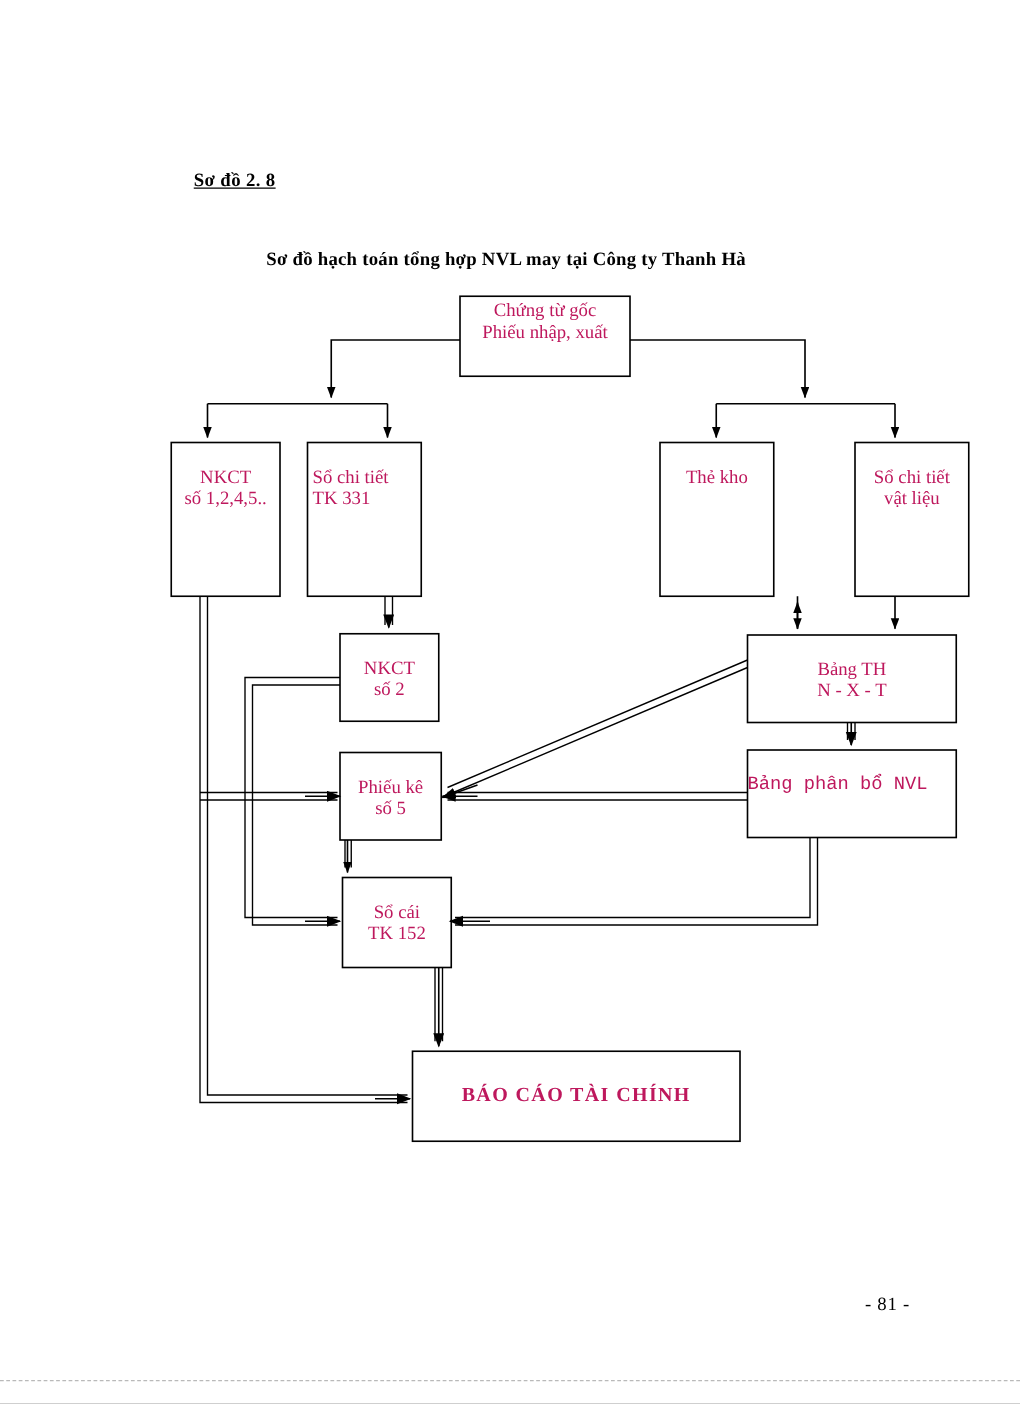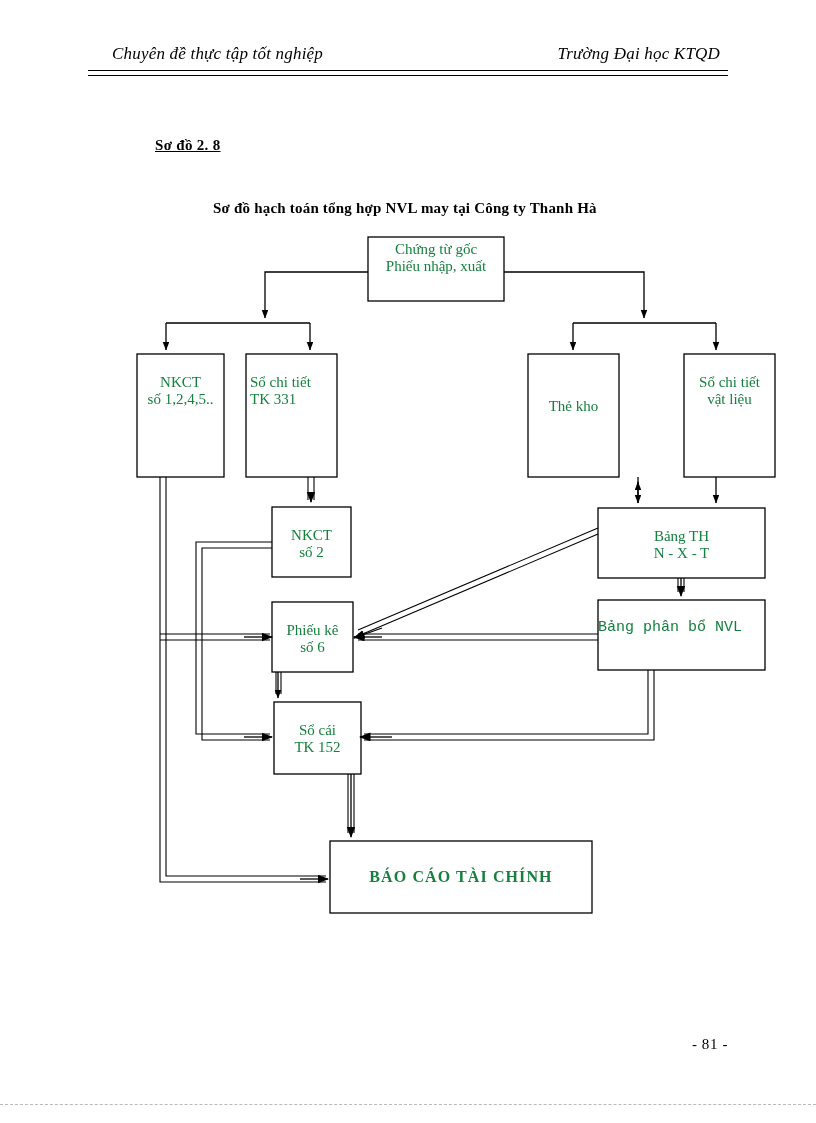--- a/index.html
+++ b/index.html
@@ -84,21 +84,21 @@
     height: 1123px;
   }
   .diagram svg { display: block; }
 
   
   .nodelabel {
     position: absolute;
     font-size: 15px;
     line-height: 1.12;
     white-space: pre;
-    color: #15803d;
+    color: #be185d;
   }
   .nodelabel.center { text-align: center; }
   .nodelabel.left   { text-align: left; }
   .nodelabel.bold   { font-weight: bold; letter-spacing: 1.1px; font-size: 16px; }
 
   
   .pageno {
     position: absolute;
     right: 88px;
     top: 1036px;
@@ -114,25 +114,20 @@
     width: 816px;
     height: 0;
     border-top: 1px dashed #b9b9b9;
   }
 </style>
 </head>
 <body>
 
 <div class="page">
 
-  <div class="header">
-    <div class="header-left">Chuyên đề thực tập tốt nghiệp</div>
-    <div class="header-right">Trường Đại học KTQD</div>
-    <div class="header-rule"></div>
-  </div>
 
   <div class="fig-label">Sơ đồ 2. 8</div>
   <div class="fig-title">Sơ đồ hạch toán tổng hợp NVL may tại Công ty Thanh Hà</div>
 
   <div class="diagram">
     <svg width="816" height="1123" viewBox="0 0 816 1123">
       <defs>
         <marker id="ah" markerWidth="10" markerHeight="10" refX="8.4" refY="3.4" orient="auto" markerUnits="userSpaceOnUse">
           <path d="M0,0 L9,3.4 L0,6.8 Z" fill="#000"></path>
         </marker>
@@ -213,25 +208,25 @@
         <path d="M354,774 L354,833" stroke-width="1.1"></path>
         <path d="M351,774 L351,837" stroke-width="1.3" marker-end="url(#ahb)"></path>
       </g>
     </svg>
   </div>
 
   <div id="nodetext">
       <div class="nodelabel center" style="left: 368px; width: 136px; top: 241px;"><div>Chứng từ gốc</div><div>Phiếu nhập, xuất</div></div>
       <div class="nodelabel center" style="left: 137px; width: 87px; top: 374px;"><div>NKCT</div><div>số 1,2,4,5..</div></div>
       <div class="nodelabel left" style="left: 250px; width: 85px; top: 374px;"><div>Sổ chi tiết</div><div>TK 331</div></div>
-      <div class="nodelabel center" style="left: 528px; width: 91px; top: 374px; margin-top: 24px;"><div>Thẻ kho</div></div>
+      <div class="nodelabel center" style="left: 528px; width: 91px; top: 374px;"><div>Thẻ kho</div></div>
       <div class="nodelabel center" style="left: 684px; width: 91px; top: 374px;"><div>Sổ chi tiết</div><div>vật liệu</div></div>
       <div class="nodelabel center" style="left: 272px; width: 79px; top: 527px;"><div>NKCT</div><div>số 2</div></div>
       <div class="nodelabel center" style="left: 598px; width: 167px; top: 528px;"><div>Bảng TH</div><div>N - X - T</div></div>
-      <div class="nodelabel center" style="left: 272px; width: 81px; top: 622px;"><div>Phiếu kê</div><div>số 6</div></div>
+      <div class="nodelabel center" style="left: 272px; width: 81px; top: 622px;"><div>Phiếu kê</div><div>số 5</div></div>
       <div class="nodelabel center" style="left: 598px; width: 135px; top: 620px; font-family: Liberation Mono, monospace;"><div>Bảng phân bổ NVL</div></div>
       <div class="nodelabel center" style="left: 274px; width: 87px; top: 722px;"><div>Sổ cái</div><div>TK 152</div></div>
       <div class="nodelabel center bold" style="left: 330px; width: 262px; top: 867.5px;"><div>BÁO CÁO TÀI CHÍNH</div></div>
     </div>
 
   <div class="pageno">- 81 -</div>
   <div class="bottom-rule"></div>
 
 </div>
 

